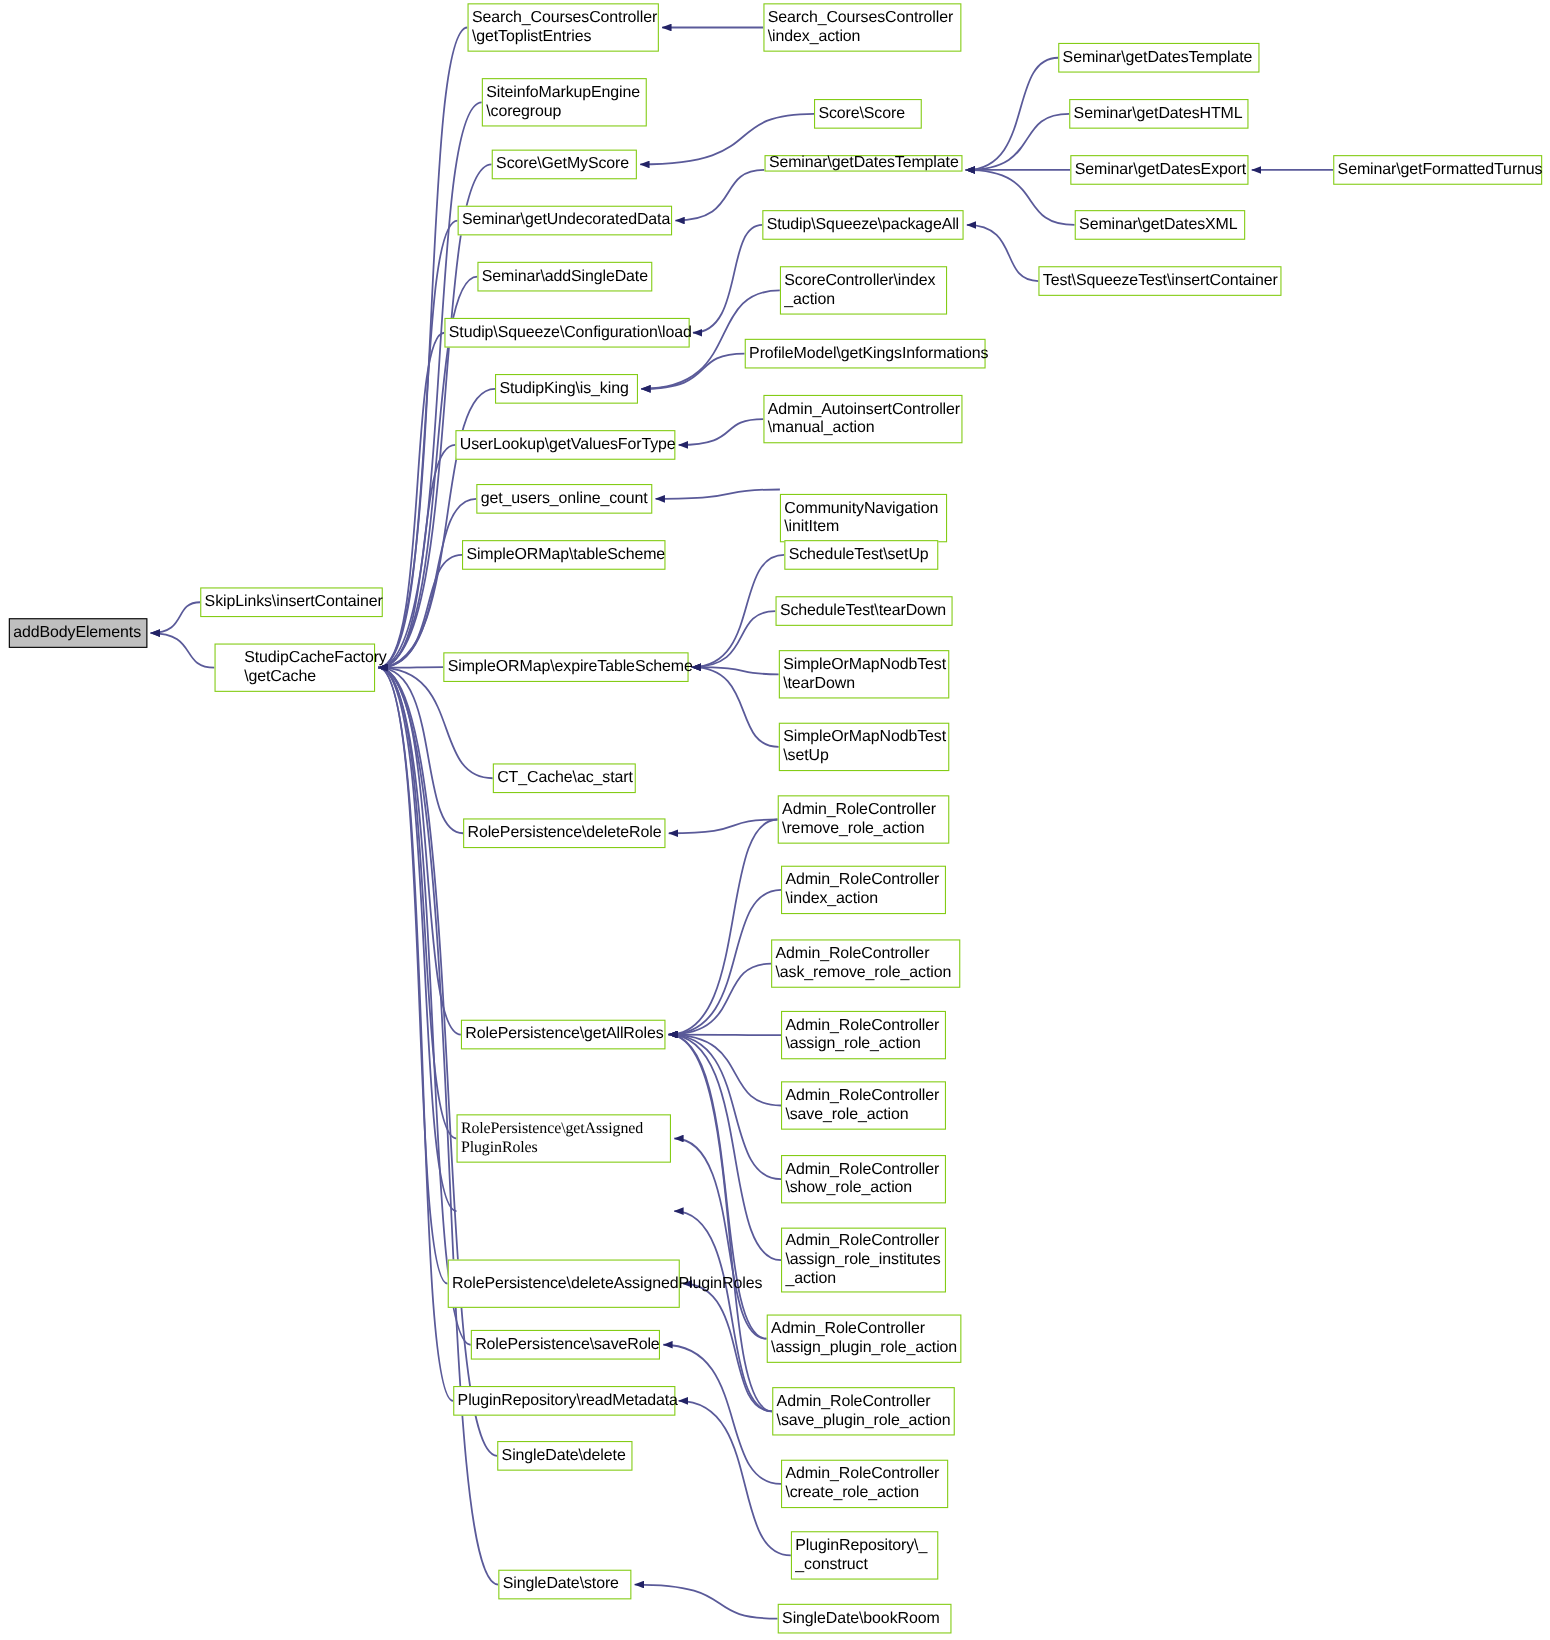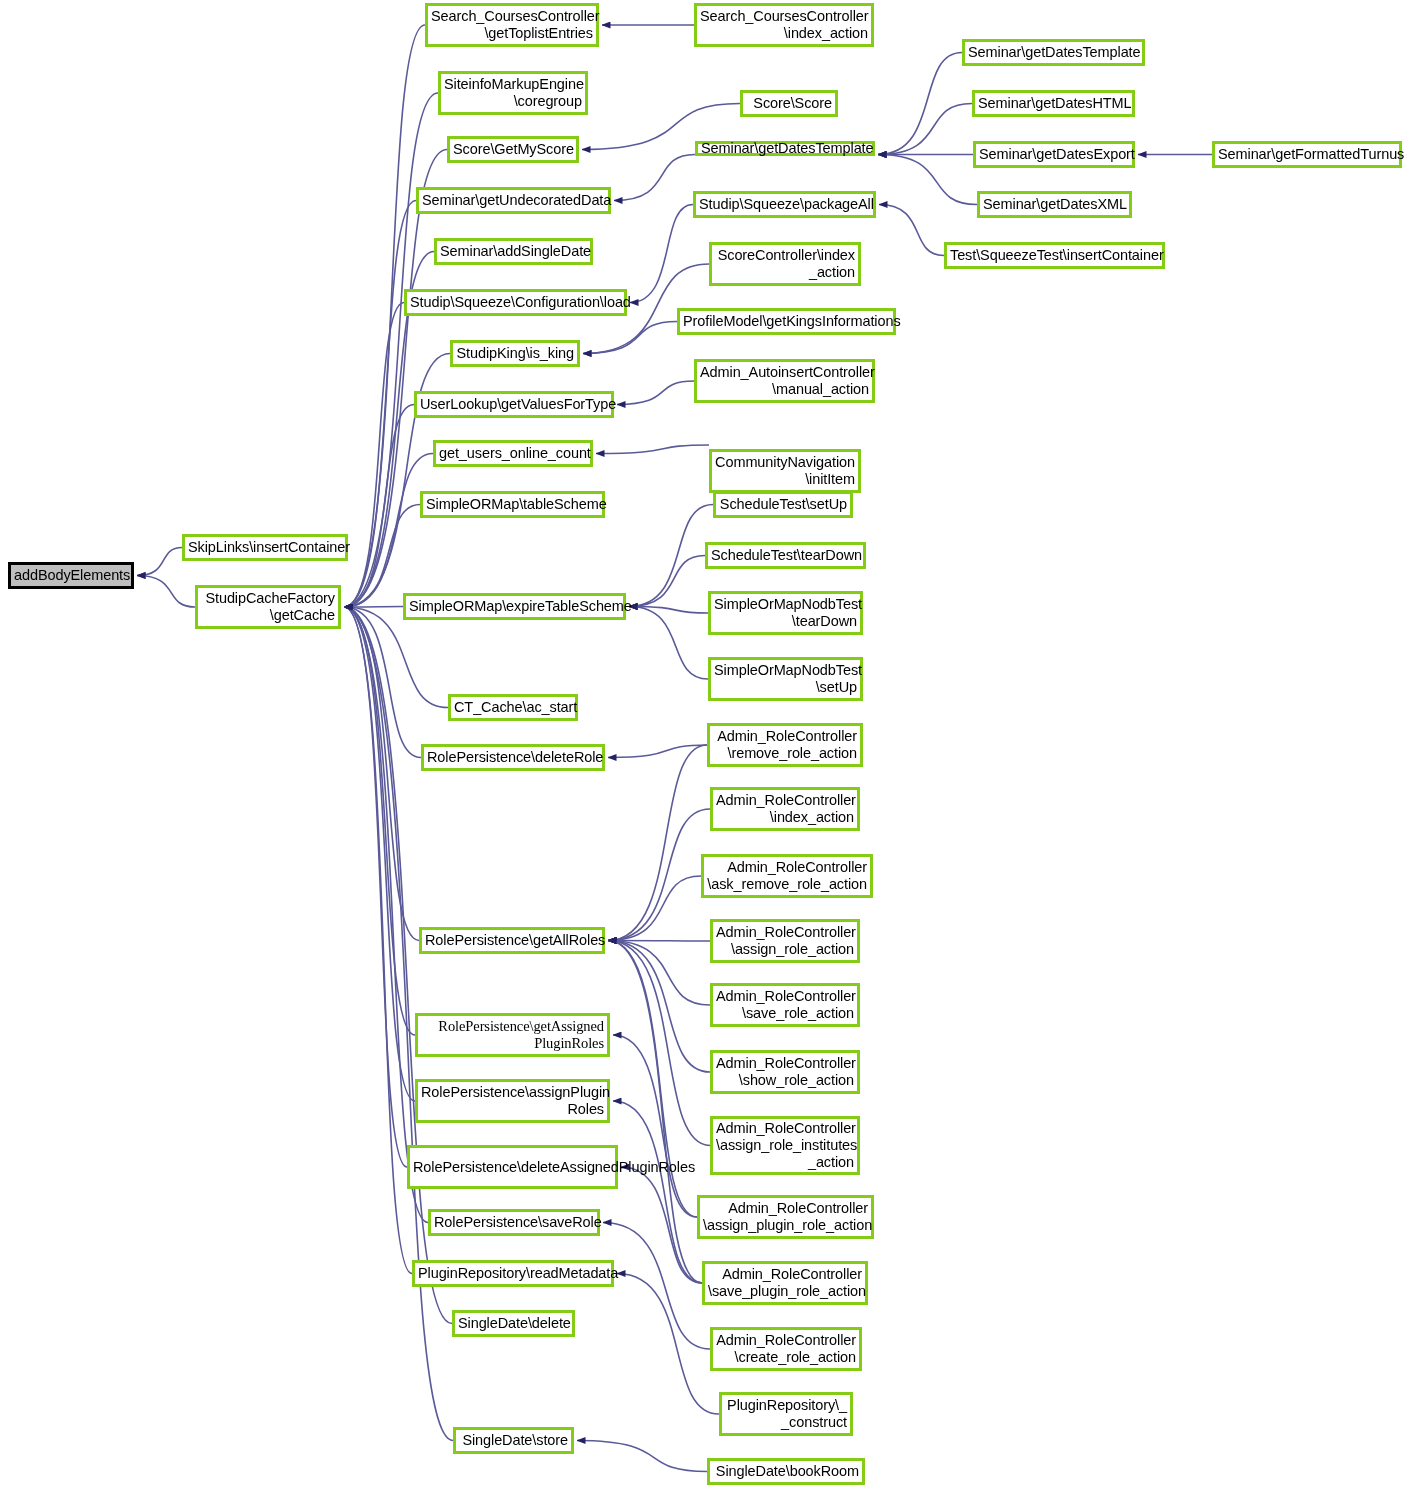--- a/index.html
+++ b/index.html
@@ -7,29 +7,29 @@
     position:relative;
     width:1409px;height:1491px;
     background:#ffffff;
     font-family:"Liberation Sans","DejaVu Sans",sans-serif;
     overflow:hidden;
   }
   #edges{position:absolute;left:0;top:0;width:1409px;height:1491px;pointer-events:none;}
   .node{
     position:absolute;
     box-sizing:border-box;
-    border:3px solid #84cc16;
+    border:1px solid #84cc16;
     background:#ffffff;
     color:#000000;
     font-size:14.5px;
     line-height:17px;
     display:flex;
     align-items:center;
     justify-content:center;
-    text-align:right;
+    text-align:left;
     white-space:pre-line;
     letter-spacing:-0.1px;
     z-index:3;
   }
   .node.hl{ background:#bfbfbf; border-color:#000000; }
   .node span{display:block;width:100%;padding:0 3px;box-sizing:border-box;}
 </style>
 </head>
 <body>
 
@@ -95,42 +95,40 @@
         <path d="M702,1283 C650.3,1283 678.5,940.5 608,940.5" marker-end="url(#ah)"></path>
         <path d="M702,1283 C653.05,1283 679.75,1101 613,1101" marker-end="url(#ah)"></path>
         <path d="M702,1283 C657.45,1283 681.75,1167 621,1167" marker-end="url(#ah)"></path>
         <path d="M710,1349 C651.15,1349 683.25,1222.5 603,1222.5" marker-end="url(#ah)"></path>
         <path d="M719,1414 C662.9,1414 693.5,1273.5 617,1273.5" marker-end="url(#ah)"></path>
         <path d="M707,1471.5 C635.5,1471.5 674.5,1440.5 577,1440.5" marker-end="url(#ah)"></path>
       </g>
   </svg>
 <div class="node hl" style="left: 8px; top: 562px; width: 126px; height: 27px;"><span>addBodyElements</span></div>
     <div class="node" style="left: 182px; top: 534px; width: 166px; height: 27px;"><span>SkipLinks\insertContainer</span></div>
-    <div class="node" style="left: 195px; top: 585px; width: 146px; height: 44px;"><span>StudipCacheFactory
+    <div class="node" style="left: 195px; top: 585px; width: 146px; height: 44px; padding-left: 23px;"><span>StudipCacheFactory
 \getCache</span></div>
     <div class="node" style="left: 425px; top: 3px; width: 174px; height: 44px;"><span>Search_CoursesController
 \getToplistEntries</span></div>
     <div class="node" style="left: 438px; top: 71px; width: 150px; height: 44px;"><span>SiteinfoMarkupEngine
 \coregroup</span></div>
     <div class="node" style="left: 447px; top: 136px; width: 132px; height: 27px;"><span>Score\GetMyScore</span></div>
     <div class="node" style="left: 416px; top: 187px; width: 195px; height: 27px;"><span>Seminar\getUndecoratedData</span></div>
     <div class="node" style="left: 434px; top: 238px; width: 159px; height: 27px;"><span>Seminar\addSingleDate</span></div>
     <div class="node" style="left: 404px; top: 289px; width: 223px; height: 27px;"><span>Studip\Squeeze\Configuration\load</span></div>
     <div class="node" style="left: 450px; top: 340px; width: 130px; height: 27px;"><span>StudipKing\is_king</span></div>
     <div class="node" style="left: 414px; top: 391px; width: 200px; height: 27px;"><span>UserLookup\getValuesForType</span></div>
     <div class="node" style="left: 433px; top: 440px; width: 160px; height: 27px;"><span>get_users_online_count</span></div>
     <div class="node" style="left: 420px; top: 491px; width: 185px; height: 27px;"><span>SimpleORMap\tableScheme</span></div>
     <div class="node" style="left: 403px; top: 593px; width: 223px; height: 27px;"><span>SimpleORMap\expireTableScheme</span></div>
     <div class="node" style="left: 448px; top: 694px; width: 130px; height: 27px;"><span>CT_Cache\ac_start</span></div>
     <div class="node" style="left: 421px; top: 744px; width: 184px; height: 27px;"><span>RolePersistence\deleteRole</span></div>
     <div class="node" style="left: 419px; top: 927px; width: 186px; height: 27px;"><span>RolePersistence\getAllRoles</span></div>
     <div class="node" style="left: 415px; top: 1013px; width: 195px; height: 44px; font-family: Liberation Serif, serif;"><span>RolePersistence\getAssigned
 PluginRoles</span></div>
-    <div class="node" style="left: 415px; top: 1079px; width: 195px; height: 44px;"><span>RolePersistence\assignPlugin
-Roles</span></div>
     <div class="node" style="left: 407px; top: 1145px; width: 211px; height: 44px;"><span>RolePersistence\deleteAssignedPluginRoles</span></div>
     <div class="node" style="left: 428px; top: 1209px; width: 172px; height: 27px;"><span>RolePersistence\saveRole</span></div>
     <div class="node" style="left: 412px; top: 1260px; width: 202px; height: 27px;"><span>PluginRepository\readMetadata</span></div>
     <div class="node" style="left: 452px; top: 1310px; width: 123px; height: 27px;"><span>SingleDate\delete</span></div>
     <div class="node" style="left: 453px; top: 1427px; width: 121px; height: 27px;"><span>SingleDate\store</span></div>
     <div class="node" style="left: 694px; top: 3px; width: 180px; height: 44px;"><span>Search_CoursesController
 \index_action</span></div>
     <div class="node" style="left: 962px; top: 39px; width: 183px; height: 27px;"><span>Seminar\getDatesTemplate</span></div>
     <div class="node" style="left: 972px; top: 90px; width: 163px; height: 27px;"><span>Seminar\getDatesHTML</span></div>
     <div class="node" style="left: 740px; top: 90px; width: 98px; height: 27px;"><span>Score\Score</span></div>

